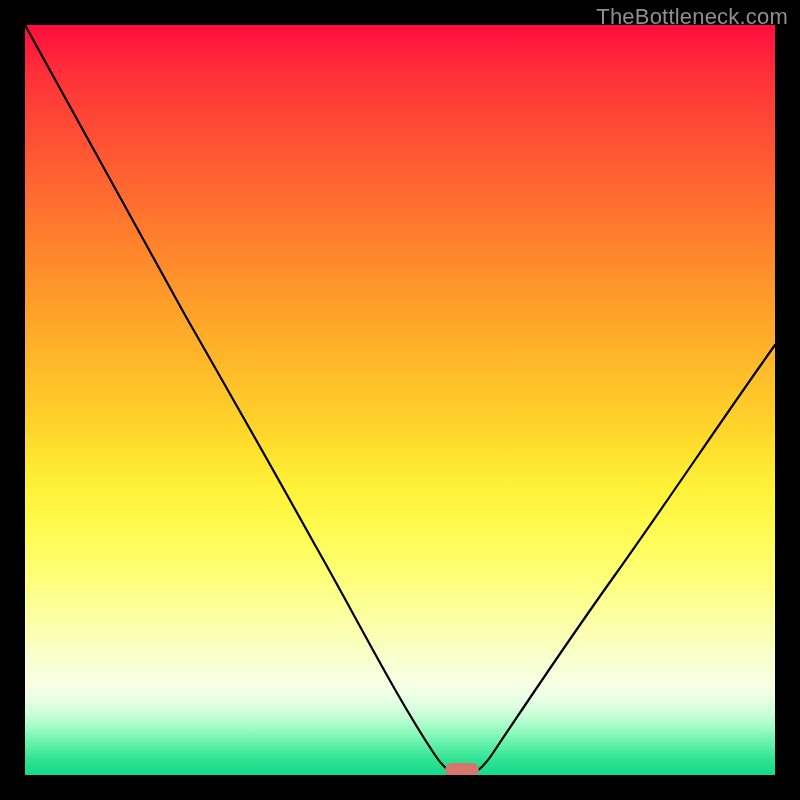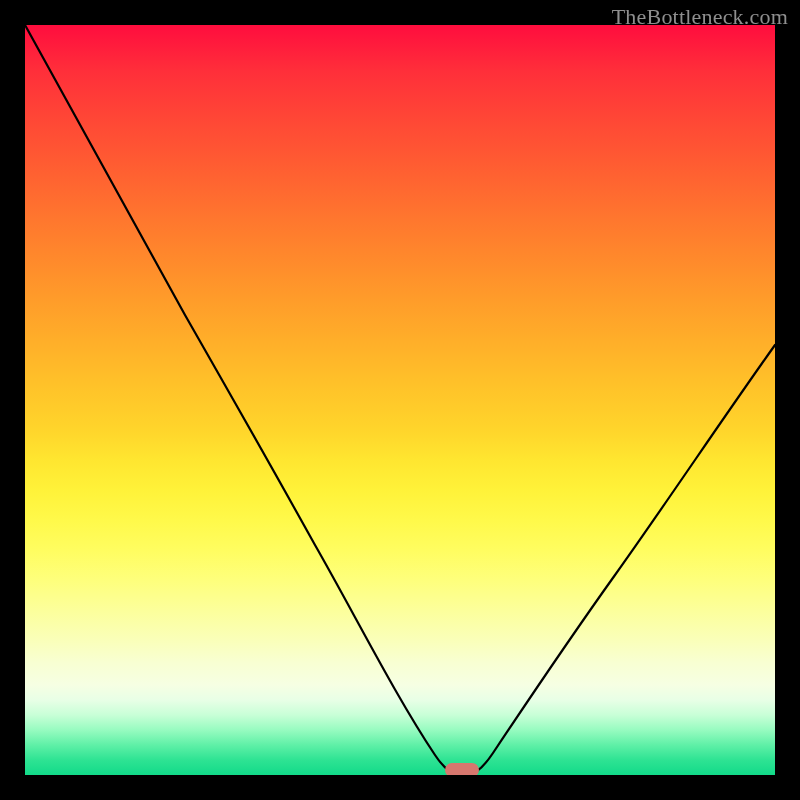--- a/index.html
+++ b/index.html
@@ -9,21 +9,20 @@
     height: 800px;
     background: #000;
     overflow: hidden;
     font-family: Arial, Helvetica, sans-serif;
   }
   .frame {
     position: relative;
     width: 800px;
     height: 640px;
     background: #000;
-    font-family: Liberation Serif, serif;
   }
   .plot-area {
     position: absolute;
     left: 25px;
     top: 25px;
     width: 750px;
     height: 750px;
     overflow: hidden;
   }
   .gradient {

